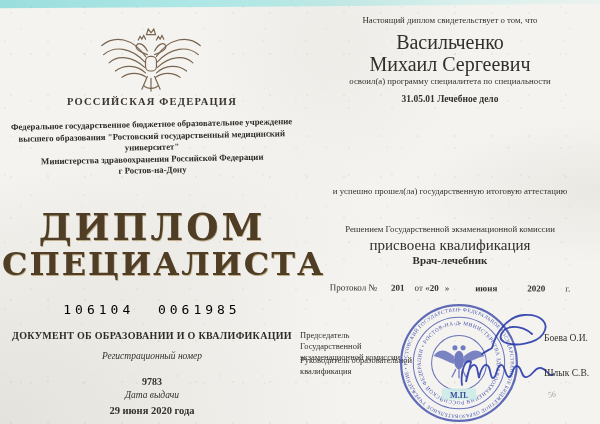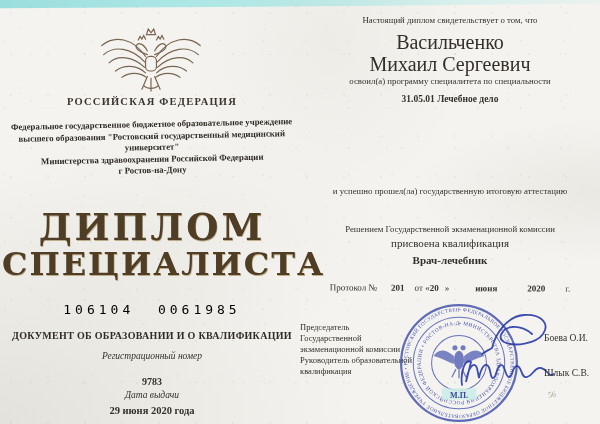--- a/index.html
+++ b/index.html
@@ -50,32 +50,32 @@
   .dateval{top:405px;font-size:10.5px;font-weight:bold;}
   
   .rcol{left:302px;width:296px;}
   .stmt{top:15px;font-size:8.8px;}
   .surname{top:31px;font-size:20px;}
   .givnames{top:53px;font-size:20px;}
   .program{top:76px;font-size:8.8px;}
   .specialty{top:94px;font-size:9.5px;font-weight:bold;}
   .attest{top:186px;font-size:8.8px;}
   .comm1{top:224px;font-size:8.8px;}
-  .comm2{top:237px;font-size:11px;}
+  .comm2{top:237px;font-size:15px;}
   .qualif{top:254px;font-size:11px;font-weight:bold;}
   .protocol{top:283px;font-size:9px;display:flex;justify-content:center;align-items:baseline;transform:rotate(.3deg);}
   .protocol span{display:inline-block;}
   .p-label{margin-right:14px;} .p-num{margin-right:10px;font-weight:bold;}
   .p-from{margin-right:0;} .p-day{margin-right:6px;font-weight:bold;}
   .p-q{margin-right:26px;} .p-month{margin-right:30px;font-weight:bold;}
   .p-year{margin-right:20px;font-weight:bold;}
   
   .sig-area{left:296px;top:310px;width:302px;height:114px;}
   .sig-label{position:absolute;font-size:8.5px;line-height:11px;color:#35312b;}
-  .chair-label{left:4px;top:12px;}
+  .chair-label{left:4px;top:20px;}
   .head-label{left:4px;top:45px;}
   .sig-name{position:absolute;left:248px;font-size:9.5px;color:#35312b;}
   .chair-name{top:23px;} .head-name{top:58px;}
   .sealsvg{position:absolute;left:97px;top:-13px;width:132px;height:132px;opacity:.88;}
   .inksvg{position:absolute;left:0;top:0;width:302px;height:114px;}
   .pencil{left:548px;top:390px;font-size:8px;color:rgba(115,108,95,.55);transform:rotate(-8deg);}
 </style>
 </head>
 <body>
 

